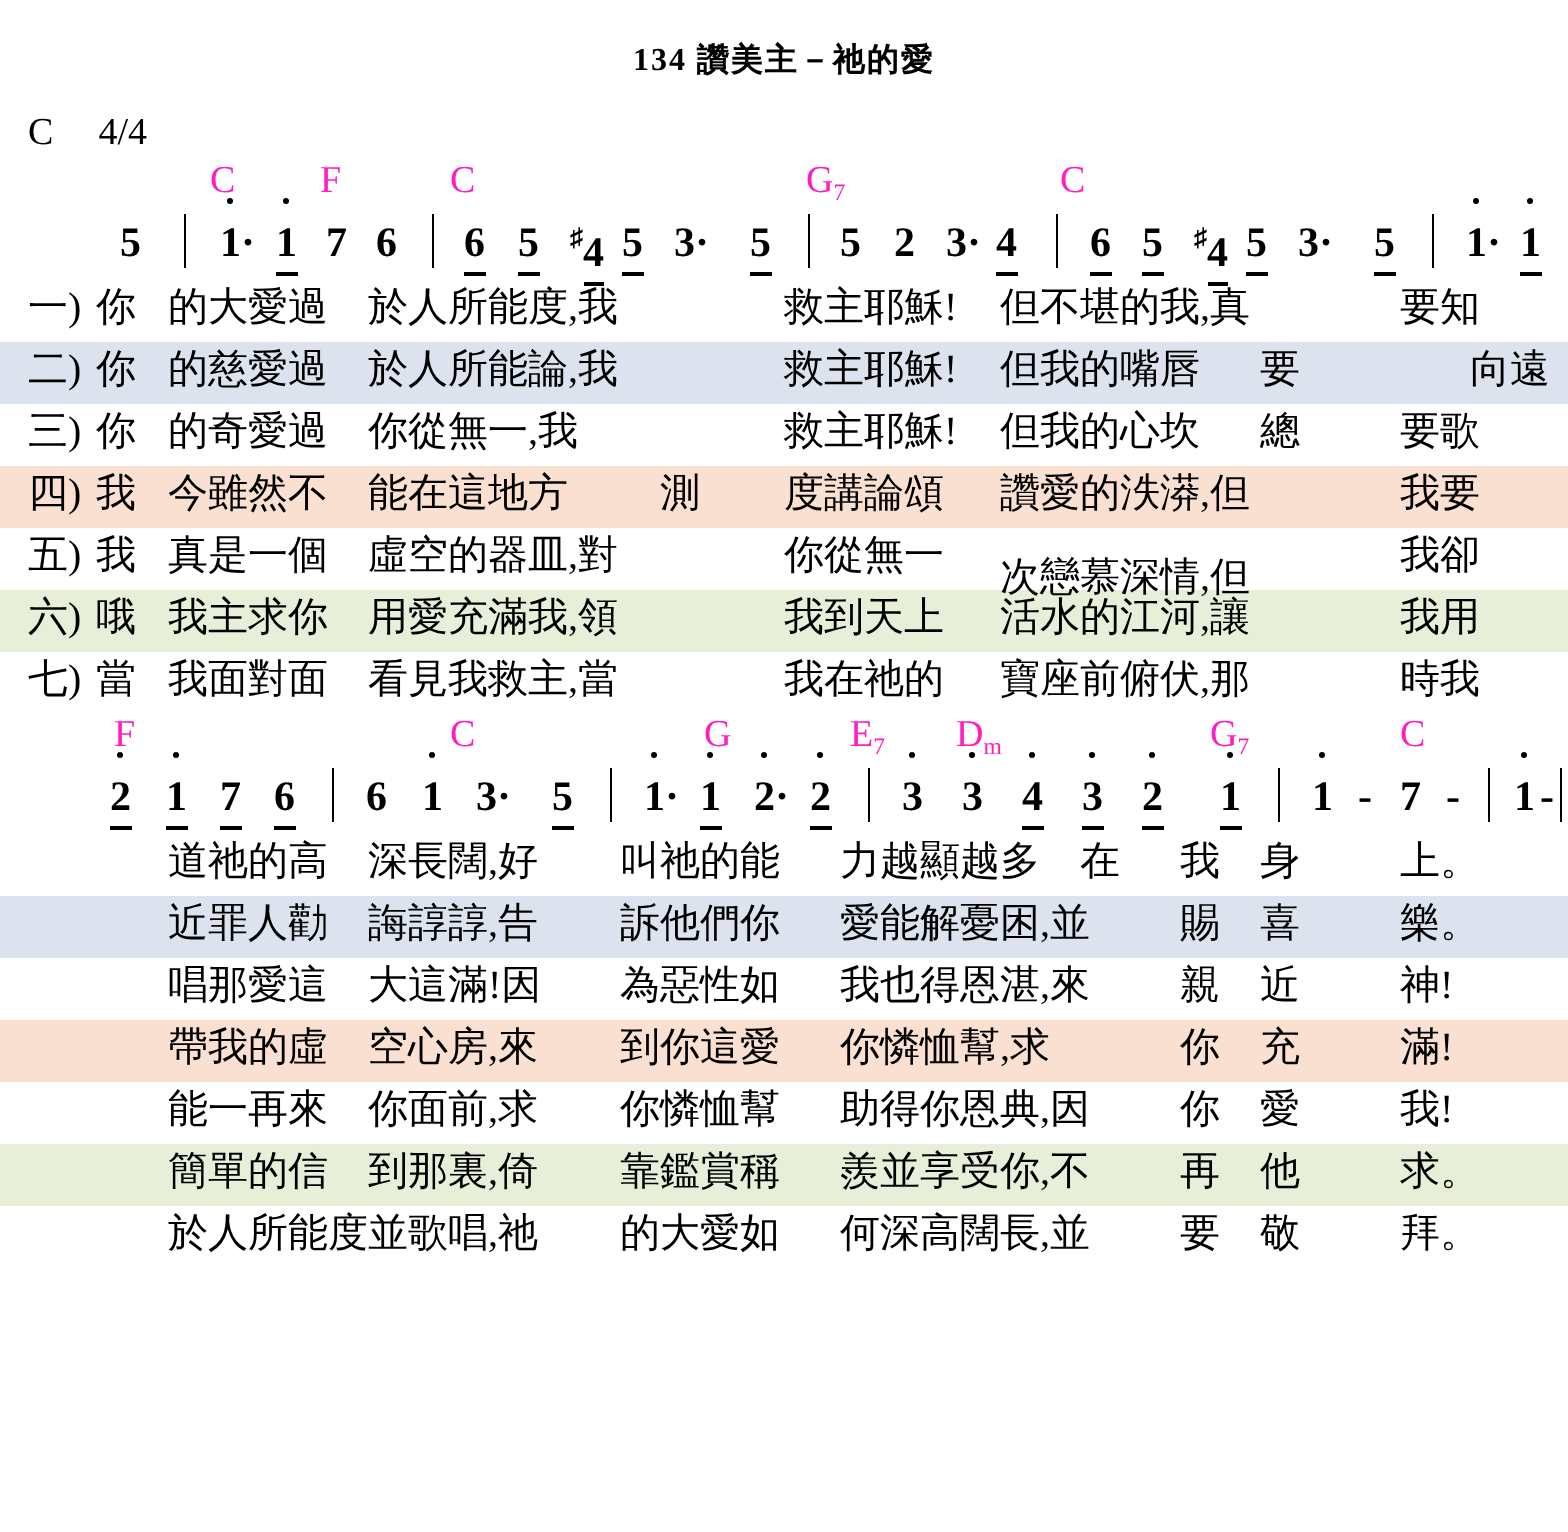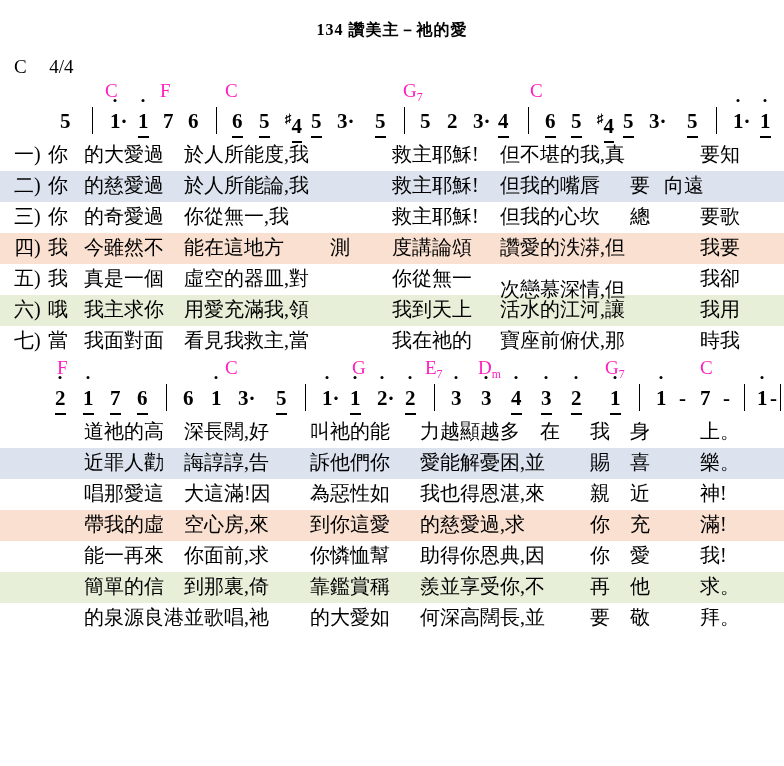--- a/index.html
+++ b/index.html
@@ -224,21 +224,21 @@
       </div>
       <div class="lyric-row">
         <div class="hl" style="background: rgb(220, 227, 238);"></div>
         <span class="idx">二)</span>
         <span class="seg" style="left: 48px;">你</span>
         <span class="seg" style="left: 84px;">的慈愛過</span>
         <span class="seg" style="left: 184px;">於人所能論,我</span>
         <span class="seg" style="left: 392px;">救主耶穌!</span>
         <span class="seg" style="left: 500px;">但我的嘴唇</span>
         <span class="seg" style="left: 630px;">要</span>
-        <span class="seg" style="left: 664px;">向遠</span>
+        <span class="seg" style="left: 735px;">向遠</span>
       </div>
       <div class="lyric-row">
         <div class="hl" style="background: transparent;"></div>
         <span class="idx">三)</span>
         <span class="seg" style="left: 48px;">你</span>
         <span class="seg" style="left: 84px;">的奇愛過</span>
         <span class="seg" style="left: 184px;">你從無一,我</span>
         <span class="seg" style="left: 392px;">救主耶穌!</span>
         <span class="seg" style="left: 500px;">但我的心坎</span>
         <span class="seg" style="left: 630px;">總</span>
@@ -360,21 +360,21 @@
         <span class="seg" style="left: 420px;">我也得恩湛,來</span>
         <span class="seg" style="left: 590px;">親</span>
         <span class="seg" style="left: 630px;">近</span>
         <span class="seg" style="left: 700px;">神!</span>
       </div>
       <div class="lyric-row">
         <div class="hl" style="background: rgb(250, 224, 208);"></div>
         <span class="seg" style="left: 84px;">帶我的虛</span>
         <span class="seg" style="left: 184px;">空心房,來</span>
         <span class="seg" style="left: 310px;">到你這愛</span>
-        <span class="seg" style="left: 420px;">的慈愛過,求</span>
+        <span class="seg" style="left: 420px;">你憐恤幫,求</span>
         <span class="seg" style="left: 590px;">你</span>
         <span class="seg" style="left: 630px;">充</span>
         <span class="seg" style="left: 700px;">滿!</span>
       </div>
       <div class="lyric-row">
         <div class="hl" style="background: transparent;"></div>
         <span class="seg" style="left: 84px;">能一再來</span>
         <span class="seg" style="left: 184px;">你面前,求</span>
         <span class="seg" style="left: 310px;">你憐恤幫</span>
         <span class="seg" style="left: 420px;">助得你恩典,因</span>
@@ -387,21 +387,21 @@
         <span class="seg" style="left: 84px;">簡單的信</span>
         <span class="seg" style="left: 184px;">到那裏,倚</span>
         <span class="seg" style="left: 310px;">靠鑑賞稱</span>
         <span class="seg" style="left: 420px;">羨並享受你,不</span>
         <span class="seg" style="left: 590px;">再</span>
         <span class="seg" style="left: 630px;">他</span>
         <span class="seg" style="left: 700px;">求。</span>
       </div>
       <div class="lyric-row">
         <div class="hl" style="background: transparent;"></div>
-        <span class="seg" style="left: 84px;">的泉源良港</span>
+        <span class="seg" style="left: 84px;">於人所能度</span>
         <span class="seg" style="left: 184px;">並歌唱,祂</span>
         <span class="seg" style="left: 310px;">的大愛如</span>
         <span class="seg" style="left: 420px;">何深高闊長,並</span>
         <span class="seg" style="left: 590px;">要</span>
         <span class="seg" style="left: 630px;">敬</span>
         <span class="seg" style="left: 700px;">拜。</span>
       </div>
     </div>
 
 </div>

